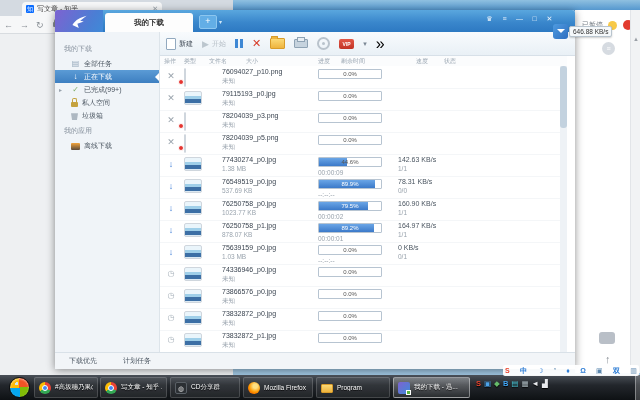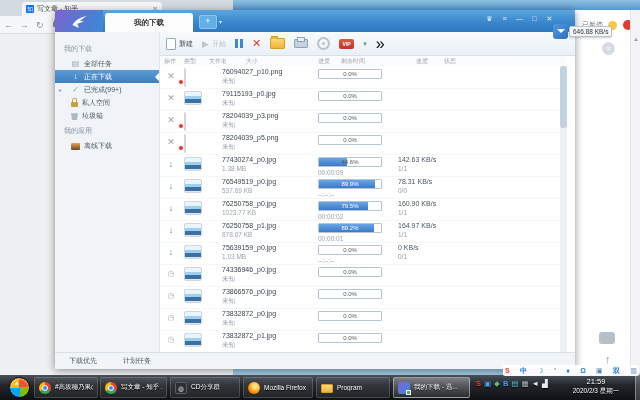--- a/index.html
+++ b/index.html
@@ -552,20 +552,16 @@
     <div id="tray">
         <span class="tray-ic" style="color: rgb(232, 68, 46);">S</span>
         <span class="tray-ic" style="color: rgb(77, 163, 232);">▣</span>
         <span class="tray-ic" style="color: rgb(102, 187, 106);">◆</span>
         <span class="tray-ic" style="color: rgb(66, 165, 245);">B</span>
         <span class="tray-ic" style="color: rgb(77, 208, 225);">▤</span>
         <span class="tray-ic" style="color: rgb(176, 190, 197);">▦</span>
         <span class="tray-ic" style="color: rgb(232, 234, 237);">◄</span>
         <span class="tray-ic" style="color: rgb(232, 234, 237);">▟</span>
       </div>
-    <div id="clock">
-      <div class="t">21:59</div>
-      <div class="d">2020/2/3 星期一</div>
-    </div>
     <div id="show-desktop"></div>
   </div>
 
 </div>
 
 </body></html>

